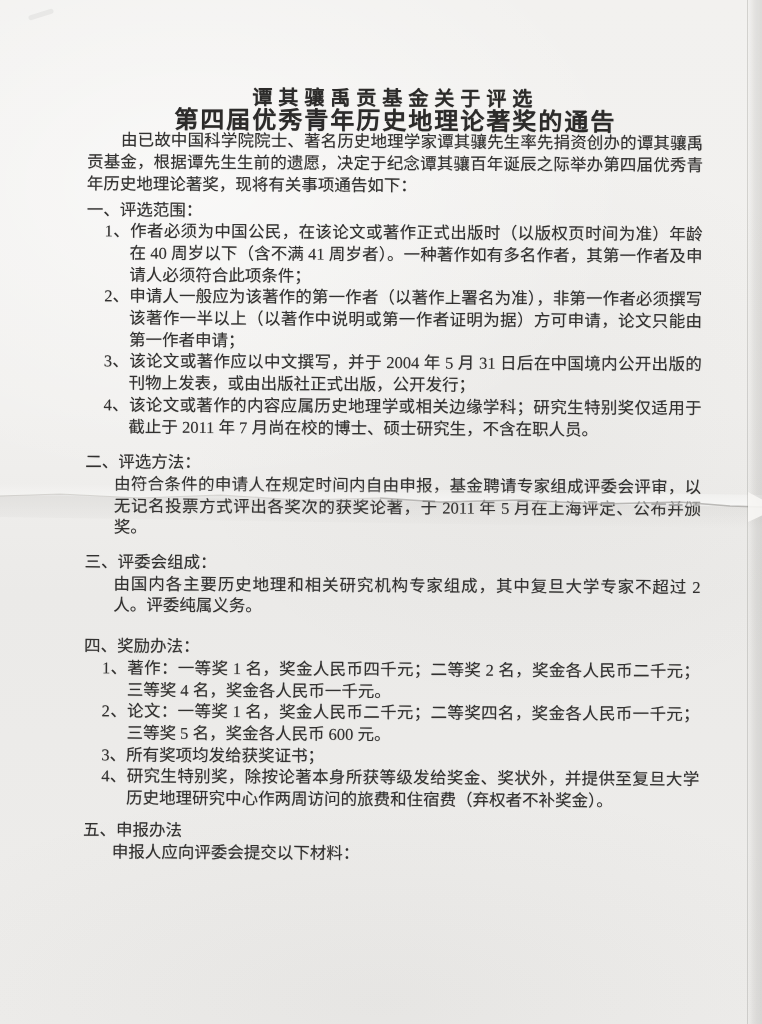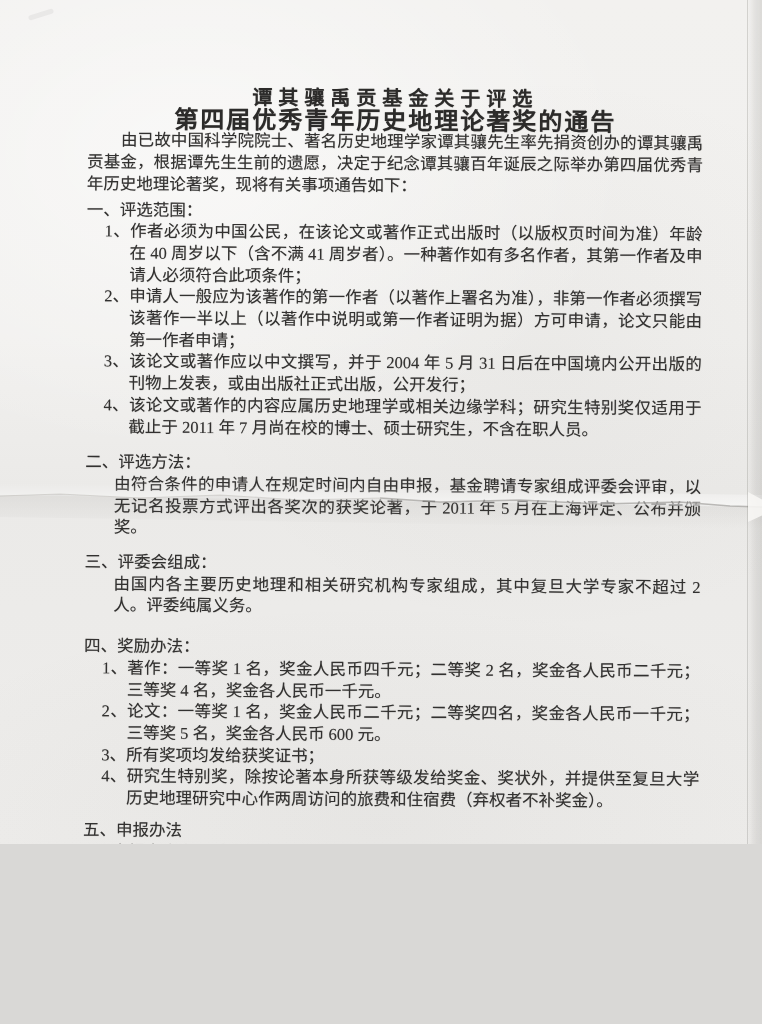--- a/index.html
+++ b/index.html
@@ -1,17 +1,17 @@
 <!DOCTYPE html>
 <html lang="zh-CN"><head>
 <meta charset="utf-8">
 <style>
   html,body { margin:0; padding:0; background:#d9d8d6; }
   .scan {
-    position:relative; width:762px; height:844px; overflow:hidden;
+    position:relative; width:762px; height:1024px; overflow:hidden;
     background-color:#efeeec;
     background-image:
       radial-gradient(ellipse 620px 420px at 25% 18%, rgba(255,255,255,0.55), rgba(255,255,255,0) 72%),
       radial-gradient(ellipse 520px 400px at 72% 42%, rgba(120,118,112,0.05), rgba(120,118,112,0) 70%),
       radial-gradient(ellipse 700px 300px at 50% 98%, rgba(110,108,104,0.06), rgba(110,108,104,0) 75%),
       linear-gradient(to bottom, #f2f1ef 0%, #f1f0ee 40%, #ebeae8 58%, #eeedeb 100%);
     font-family:"Liberation Serif","DejaVu Serif",serif;
   }
   
   .speck {

